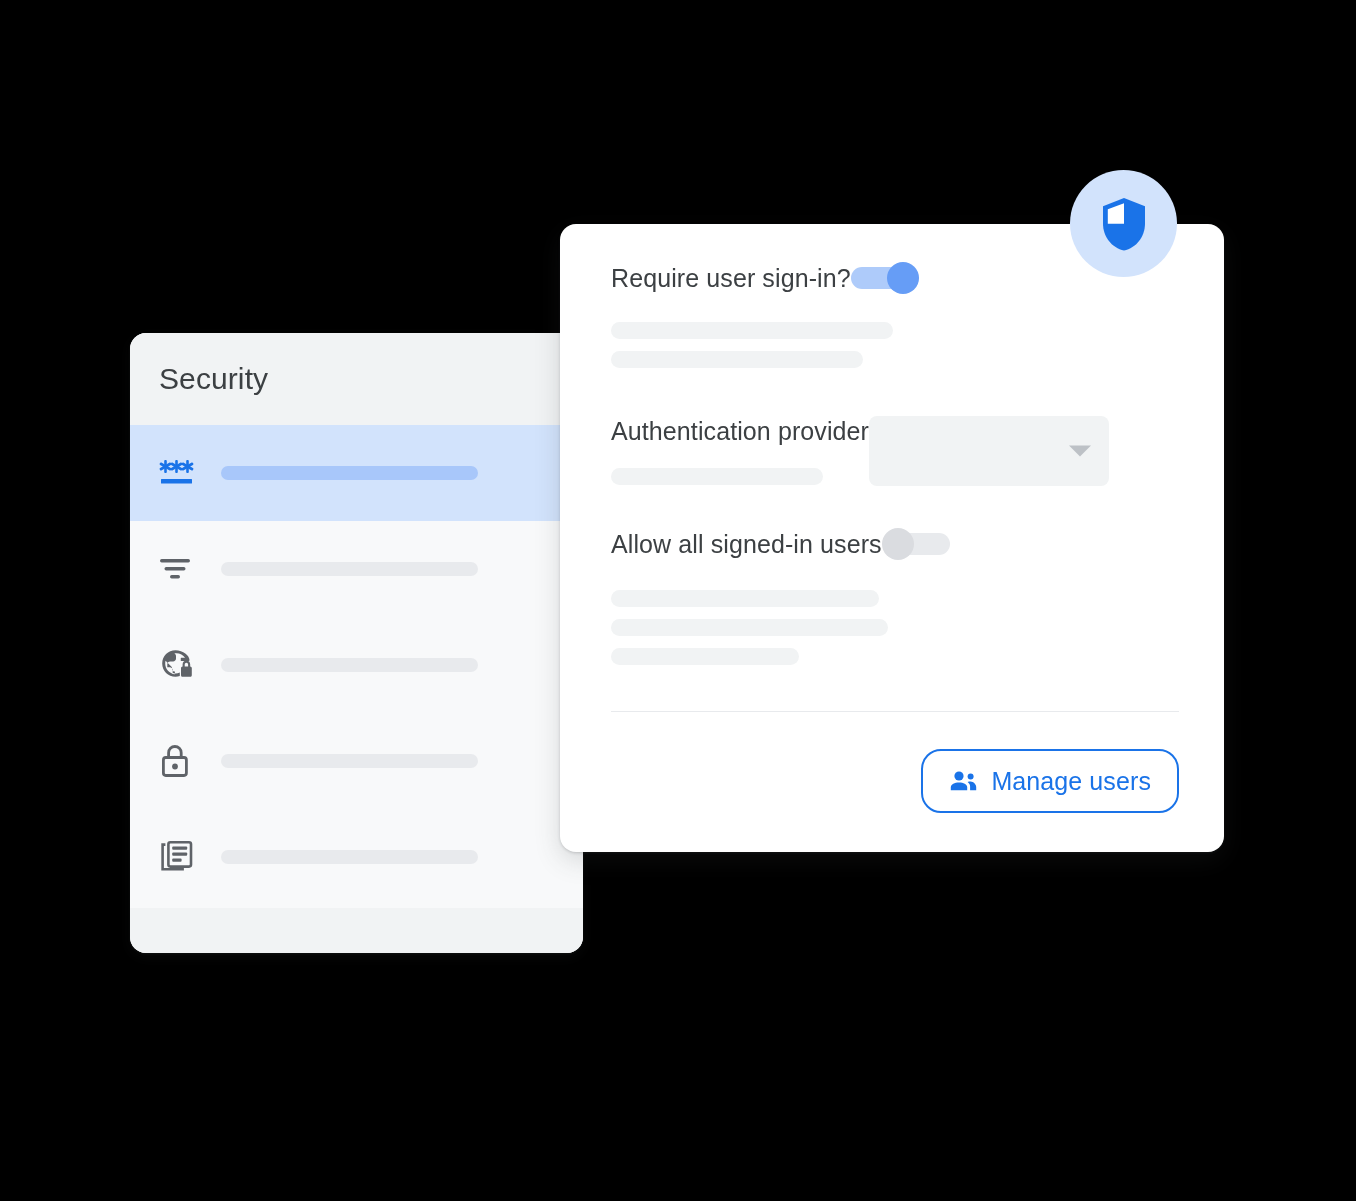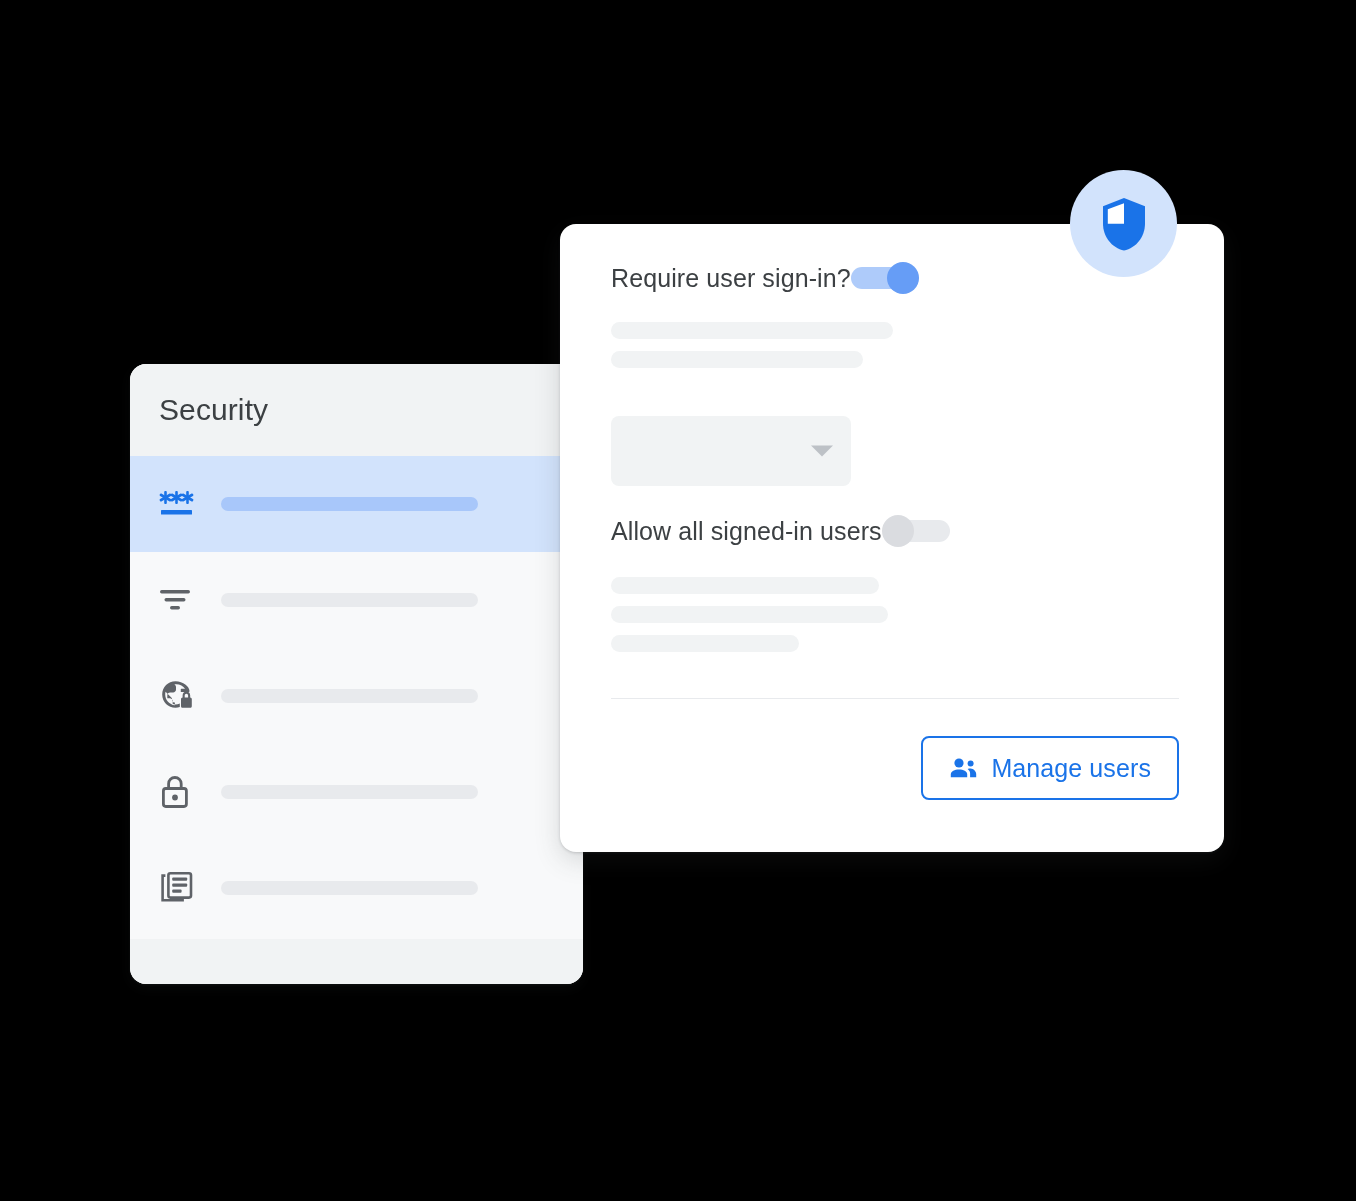--- a/index.html
+++ b/index.html
@@ -26,21 +26,20 @@
   .nav-card {
     position: absolute;
     left: 130px;
     top: 333px;
     width: 453px;
     height: 620px;
     border-radius: 16px;
     background: #f8f9fa;
     overflow: hidden;
     box-shadow: 0 1px 3px rgba(60,64,67,.20), 0 4px 14px rgba(60,64,67,.14);
-    margin-top: 31px;
   }
   .nav-header {
     height: 92px;
     background: #f1f3f4;
     display: flex;
     align-items: center;
     padding-left: 29px;
     box-sizing: border-box;
   }
   .nav-title {
@@ -186,21 +185,21 @@
     justify-content: flex-end;
     margin-top: 37px;
   }
   .outlined-btn {
     display: inline-flex;
     align-items: center;
     gap: 14px;
     height: 64px;
     padding: 0 26px;
     border: 2px solid #1a73e8;
-    border-radius: 8px;
+    border-radius: 20px;
     background: #ffffff;
     color: #1a73e8;
     font-size: 25px;
     font-family: "Liberation Sans", sans-serif;
     letter-spacing: .1px;
     cursor: pointer;
     box-sizing: border-box;
   }
 
   
@@ -327,27 +326,31 @@
             <span class="track"></span>
             <span class="knob"></span>
           </span>
         </div>
         <div class="ph-bar" style="width:282px;margin-top:22px;"></div>
         <div class="ph-bar" style="width:252px;margin-top:12px;"></div>
       </div>
 
       <div class="field" style="margin-top:48px;">
         <div class="field-head">
+          <div>
+            <div class="field-label">Authentication provider</div>
+            <div class="ph-bar" style="width:212px;margin-top:22px;"></div>
+          </div>
           <span class="select-box">
             <span class="select-arrow"></span>
           </span>
         </div>
       </div>
 
-      <div class="field" style="margin-top:23px;">
+      <div class="field" style="margin-top:36px;">
         <div class="field-head">
           <span class="field-label">Allow all signed-in users</span>
           <span class="toggle off">
             <span class="track"></span>
             <span class="knob"></span>
           </span>
         </div>
         <div class="ph-bar" style="width:268px;margin-top:24px;"></div>
         <div class="ph-bar" style="width:277px;margin-top:12px;"></div>
         <div class="ph-bar" style="width:188px;margin-top:12px;"></div>

